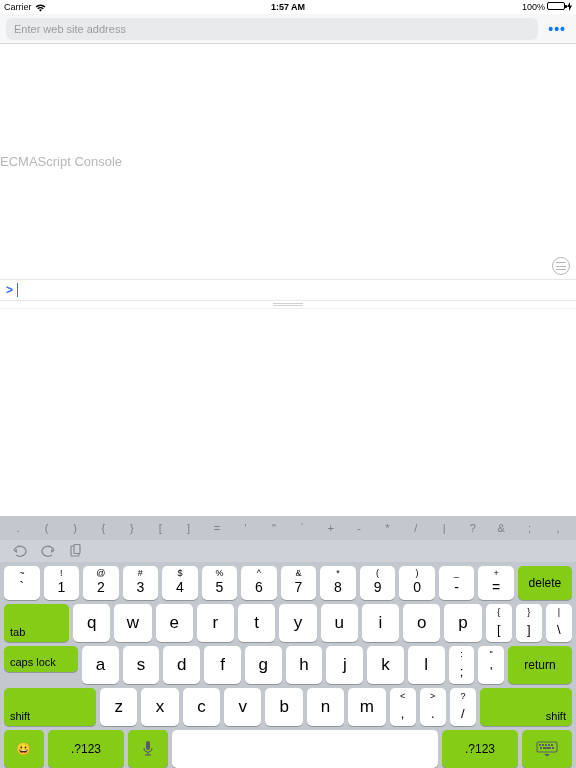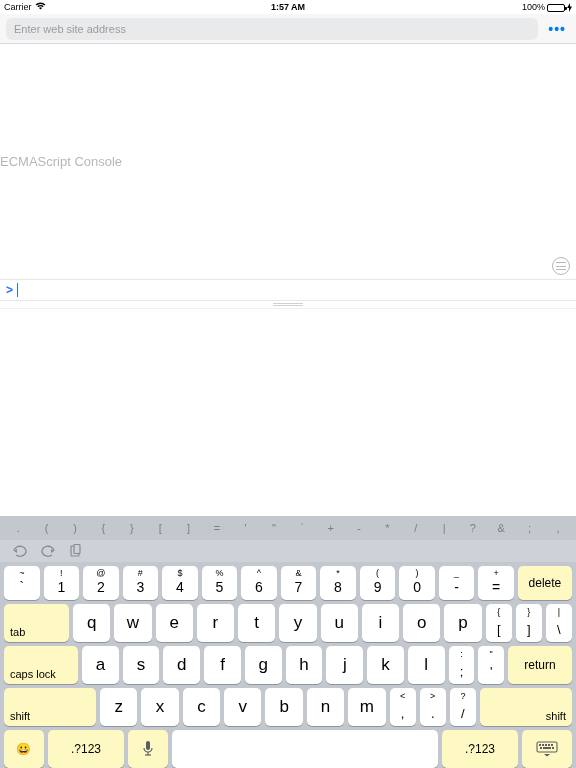--- a/index.html
+++ b/index.html
@@ -1,22 +1,22 @@
 <!DOCTYPE html>
 <html><head>
 <meta charset="utf-8">
 <style>
   * { margin: 0; padding: 0; box-sizing: border-box; font-family: -apple-system, Helvetica, Arial, sans-serif; }
   html, body { width: 576px; height: 768px; overflow: hidden; background: #fff; }
 
   
   .status-bar { height: 14px; display: flex; align-items: center; justify-content: space-between; padding: 0 4px; font-size: 9px; color: #000; }
-  .status-left { display: flex; align-items: flex-start; gap: 3px; }
+  .status-left { display: flex; align-items: flex-end; gap: 3px; }
   .status-center { position: absolute; left: 50%; transform: translateX(-50%); font-weight: 600; }
-  .status-right { display: flex; align-items: flex-end; gap: 2px; }
+  .status-right { display: flex; align-items: flex-start; gap: 2px; }
   .battery { display:inline-block; width: 18px; height: 8px; border: 1px solid #000; border-radius: 2px; position: relative; }
   .battery::after { content: ""; position: absolute; right: -3px; top: 2px; width: 2px; height: 3px; background: #000; border-radius: 0 1px 1px 0;}
   .battery-fill { background: #35c759; width: 100%; height: 100%; border-radius:1px; }
 
   
   .url-row { height: 30px; background: #f7f7f8; border-bottom: 1px solid #d9d9db; display: flex; align-items: center; padding: 0 6px; gap: 6px; }
   .url-field { flex: 1; height: 22px; border-radius: 6px; background: #e9eaec; border: none; padding: 0 8px; font-size: 11px; color: #9b9ba1; }
   .url-field::placeholder { color: #9b9ba1; }
   .more-btn { color: #007aff; font-size: 14px; letter-spacing: 1px; font-weight: 700; padding: 0 4px;}
 
@@ -39,28 +39,28 @@
 
   
   .keyboard { height: 252px; background: #c3c7ce; display:flex; flex-direction:column; user-select:none;}
   .sym-row { height: 26px; display:flex; align-items:center; justify-content:space-around; color:#7b7f86; font-size:11px; padding: 0 4px;}
   .sym-row span { flex:1; text-align:center; }
   .fn-row { height: 24px; display:flex; align-items:center; gap:12px; padding: 0 12px; color:#888c92; background:#ced2d8;}
   .fn-row svg { width:16px; height:14px; }
 
   .krow { display:flex; gap:4px; padding: 0 4px; margin-top:4px;}
   .key { background:#fff; border-radius:5px; box-shadow: 0 1px 0 rgba(0,0,0,.25); display:flex; flex-direction:column; align-items:center; justify-content:center; font-size:15px; color:#000; position:relative;}
-  .key.gray { background:#fef9c3; }
+  .key.gray { background:#84cc16; }
   .key .sub { position:absolute; top:2px; font-size:9px; color:#000;}
   .key .main { font-size:14px; margin-top:8px;}
   .numkey { flex:1; height:34px;}
   .delkey { width:54px; height:34px; font-size:12px;}
   .tabkey { width:65px; height:38px; font-size:11px; align-items:flex-start; padding: 12px 0 4px 6px; justify-content:flex-end;}
   .letterkey { flex:1; height:38px; font-size:17px;}
-  .capskey { width:74px; height:38px; font-size:11px; align-items:flex-start; padding:0 0 4px 6px; justify-content:flex-end;}
+  .capskey { width:74px; height:26px; font-size:11px; align-items:flex-start; padding:0 0 4px 6px; justify-content:flex-end;}
   .retkey { width:64px; height:38px; font-size:12px;}
   .shiftkey { width:92px; height:38px; font-size:11px; align-items:flex-start; padding:0 0 4px 6px; justify-content:flex-end;}
   .shiftkeyR { width:92px; height:38px; font-size:11px; align-items:flex-end; padding:0 6px 4px 0; justify-content:flex-end;}
   .botkey { height:38px; font-size:12px;}
   .emoji { width:40px;}
   .numtoggle { width:76px;}
   .mic { width:40px;}
   .space { flex:1;}
   .dismiss { width:50px;}
   .punct { flex:0.7; height:38px;}

